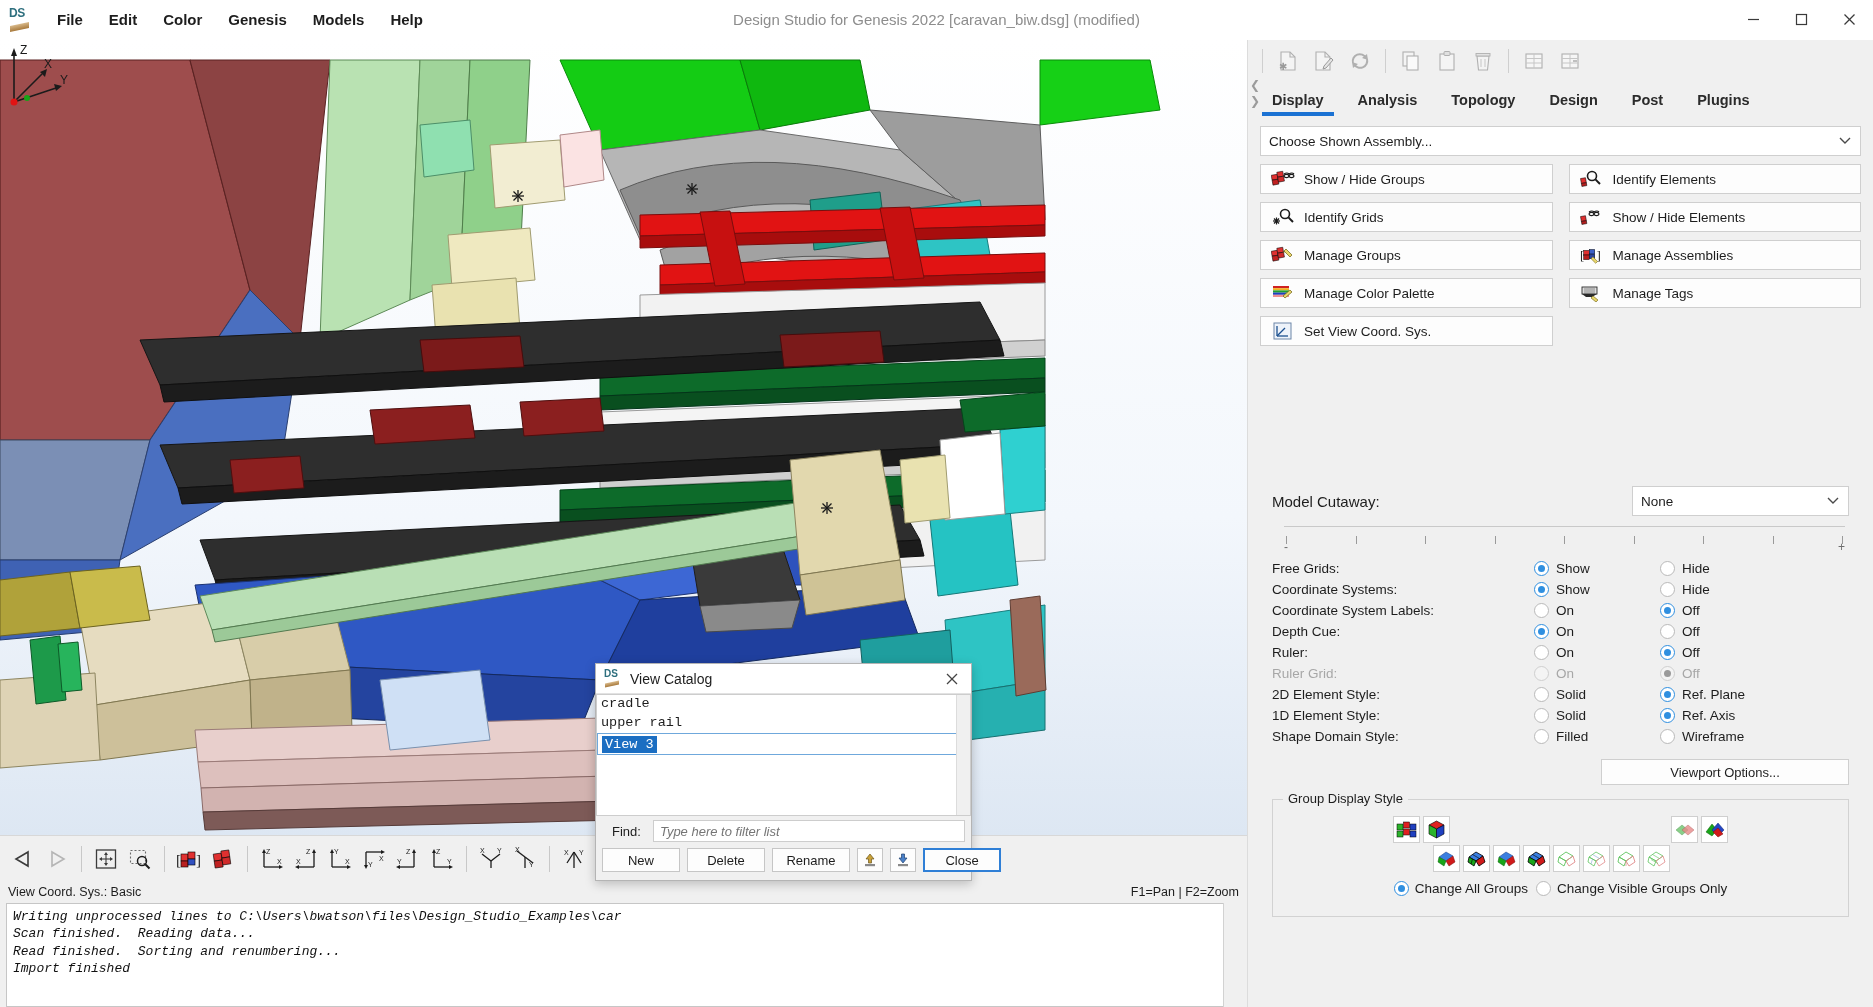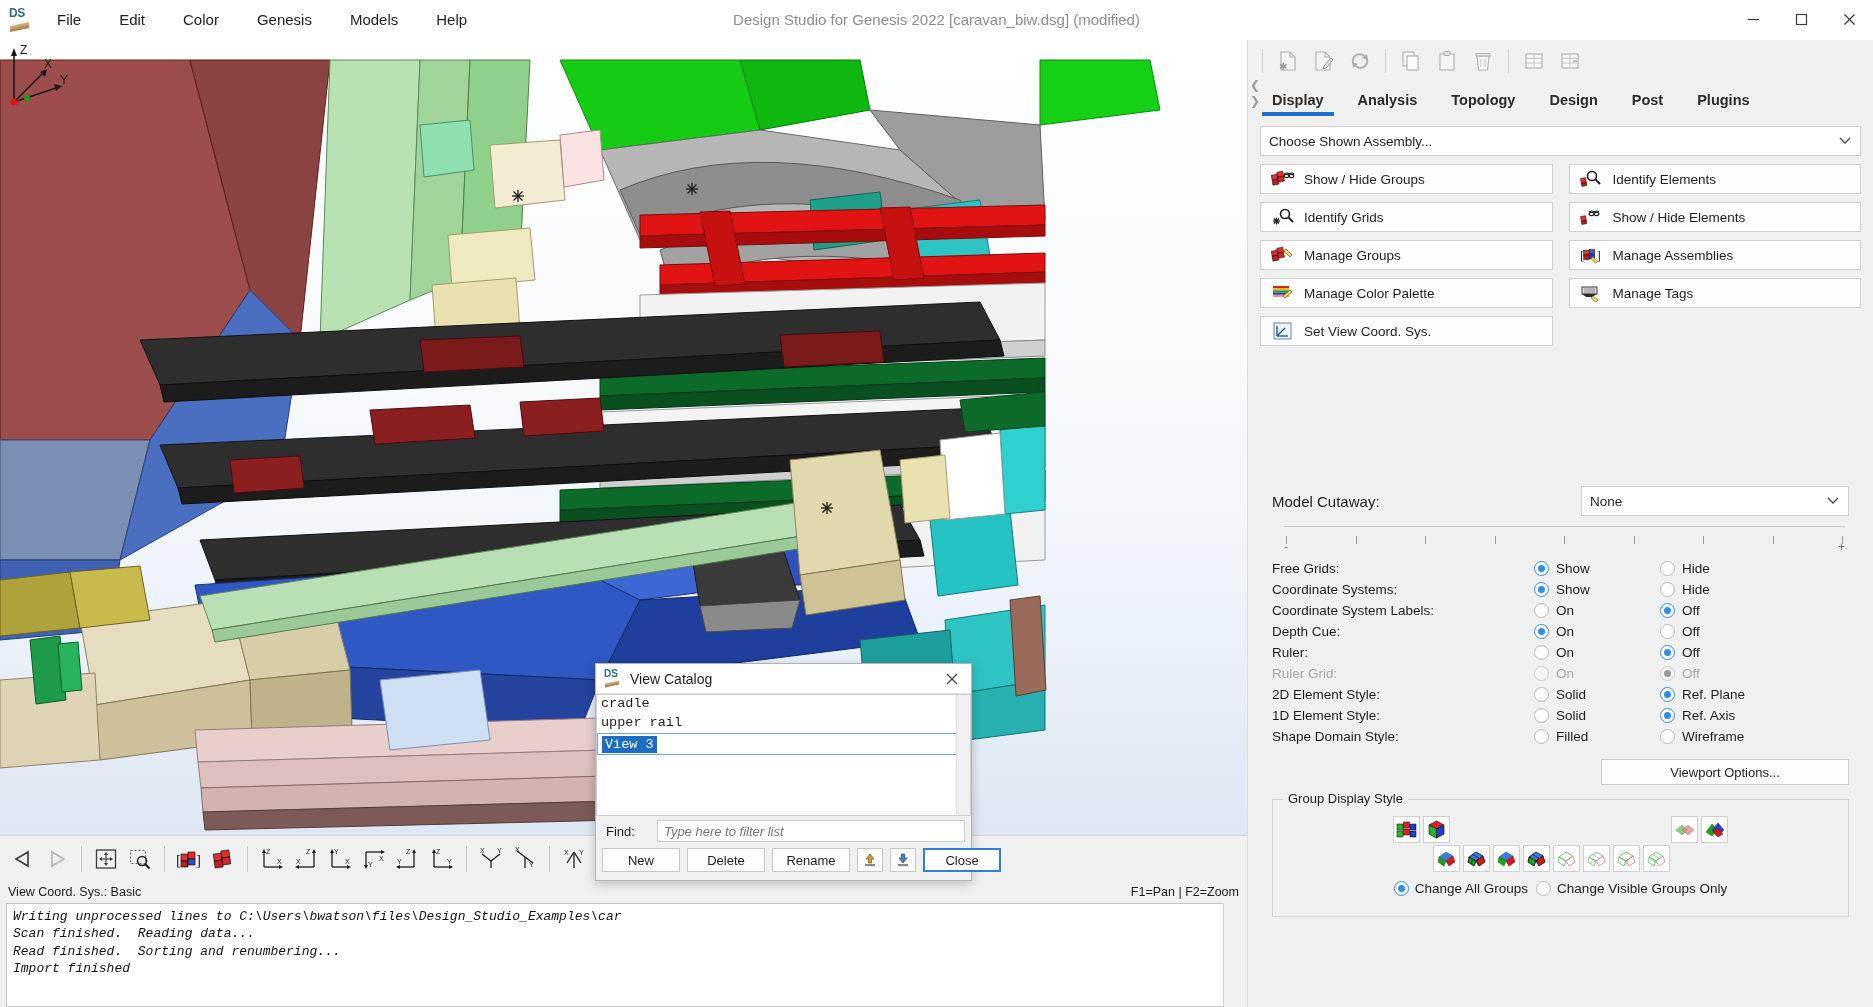--- a/index.html
+++ b/index.html
@@ -30,21 +30,21 @@
     font-size: 12px; font-weight: bold; color: #2e6f7e;
     letter-spacing: -0.5px;
     font-family: "Liberation Sans", sans-serif;
   }
   .app-logo .ds-bar {
     position: absolute; left: 2px; bottom: 3px;
     width: 19px; height: 6px;
     background: linear-gradient(180deg,#d8b98a,#a8793b);
     transform: skewY(-12deg);
   }
-  .menu { display: flex; align-items: center; gap: 12px; }
+  .menu { display: flex; align-items: center; gap: 0px; font-weight: bold; }
   .menu-item {
     padding: 6px 13px; font-size: 15px; color: #1d1d1d;
     cursor: default; white-space: nowrap;
   }
   .win-title {
     position: absolute; left: 0; right: 0; text-align: center;
     font-size: 15px; color: #8d8d8d; pointer-events: none;
   }
   .win-controls { margin-left: auto; display: flex; height: 100%; }
   .win-btn {
@@ -174,21 +174,21 @@
     padding: 0 10px; font-size: 13.5px; color: #1d1d1d;
   }
   .pbtn .ico { width: 24px; height: 20px; flex: 0 0 auto;
                display: flex; align-items: center; justify-content: center; }
 
   .cutaway-row {
     display: flex; align-items: center; margin-top: 140px;
     padding: 0 12px;
   }
   .cutaway-row .lbl { font-size: 15px; }
-  .cutaway-row .combo { width: 268px; margin-left: auto; align-items: center; }
+  .cutaway-row .combo { width: 217px; margin-left: auto; align-items: center; }
 
   .slider-area { padding: 10px 16px 0 24px; }
   .slider-line { height: 1px; background: #c9c9c9; width: 100%; }
   .slider-ticks {
     display: flex; justify-content: space-between;
     margin-top: 9px; padding: 0 2px;
   }
   .slider-ticks span { width: 1px; height: 8px; background: #9a9a9a; display:block; }
   .slider-ends { display: flex; justify-content: space-between;
                  font-size: 12px; color: #6d6d6d; margin-top: -4px; }
@@ -275,21 +275,21 @@
   .dlg-li.sel-box {
     border: 1px solid #6fa8dc; height: 22px; padding: 0;
     display: flex; align-items: center;
   }
   .dlg-li.sel-box .hl { background: #1b6ec2; color: #fff; padding: 1px 3px; margin-left: 4px; }
   .dlg-scroll {
     position: absolute; right: 0; top: 0; width: 14px; height: 100%;
     background: #f0f0f0; border-left: 1px solid #dcdcdc;
   }
 
-  .dlg-find { display: flex; align-items: center; padding: 4px 6px 2px 10px; gap: 22px; }
+  .dlg-find { display: flex; align-items: center; padding: 4px 6px 2px 16px; gap: 12px; }
   .dlg-find .fl { font-size: 13px; }
   .dlg-find input {
     flex: 1; height: 22px; border: 1px solid #cdcdcd; background: #fff;
     font-size: 13px; font-style: italic; color: #5a5a5a;
     padding: 0 6px; font-family: "Liberation Sans", sans-serif;
   }
   .dlg-btns { display: flex; align-items: center; gap: 7px; padding: 4px 6px 8px 6px; }
   .dbtn {
     height: 24px; min-width: 78px; background: #fdfdfd; border: 1px solid #c6c6c6;
     display: flex; align-items: center; justify-content: center;

